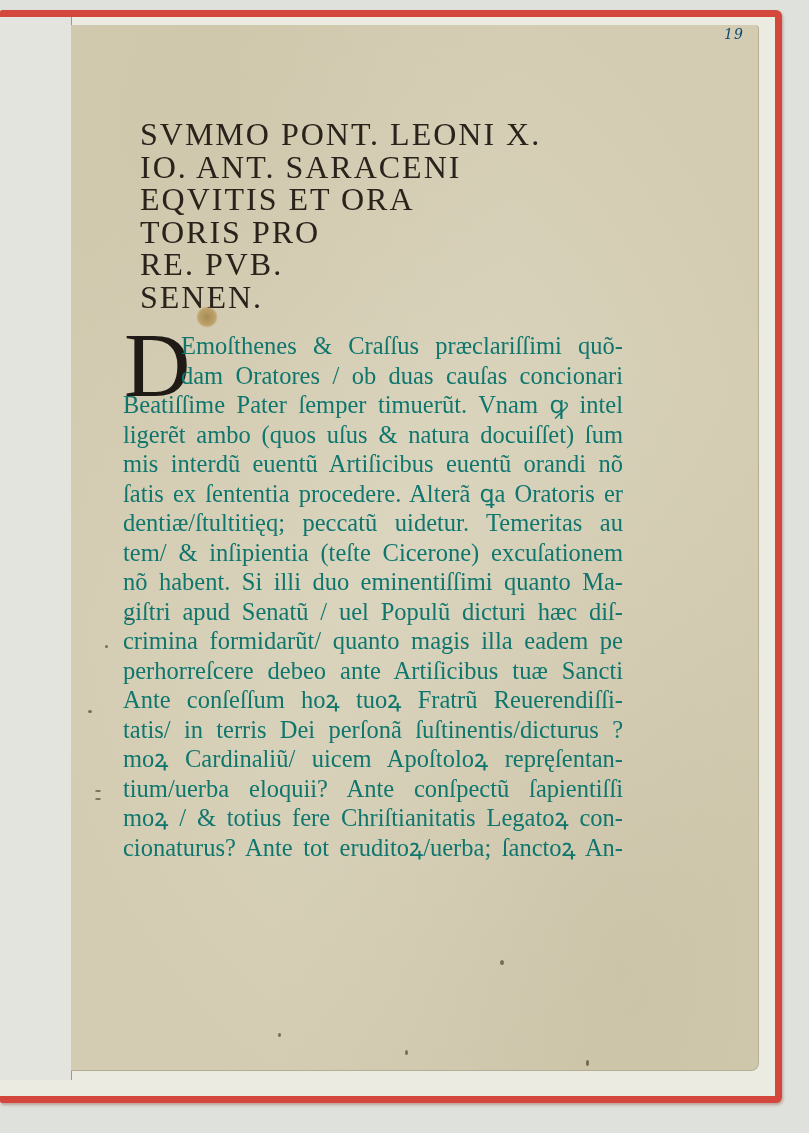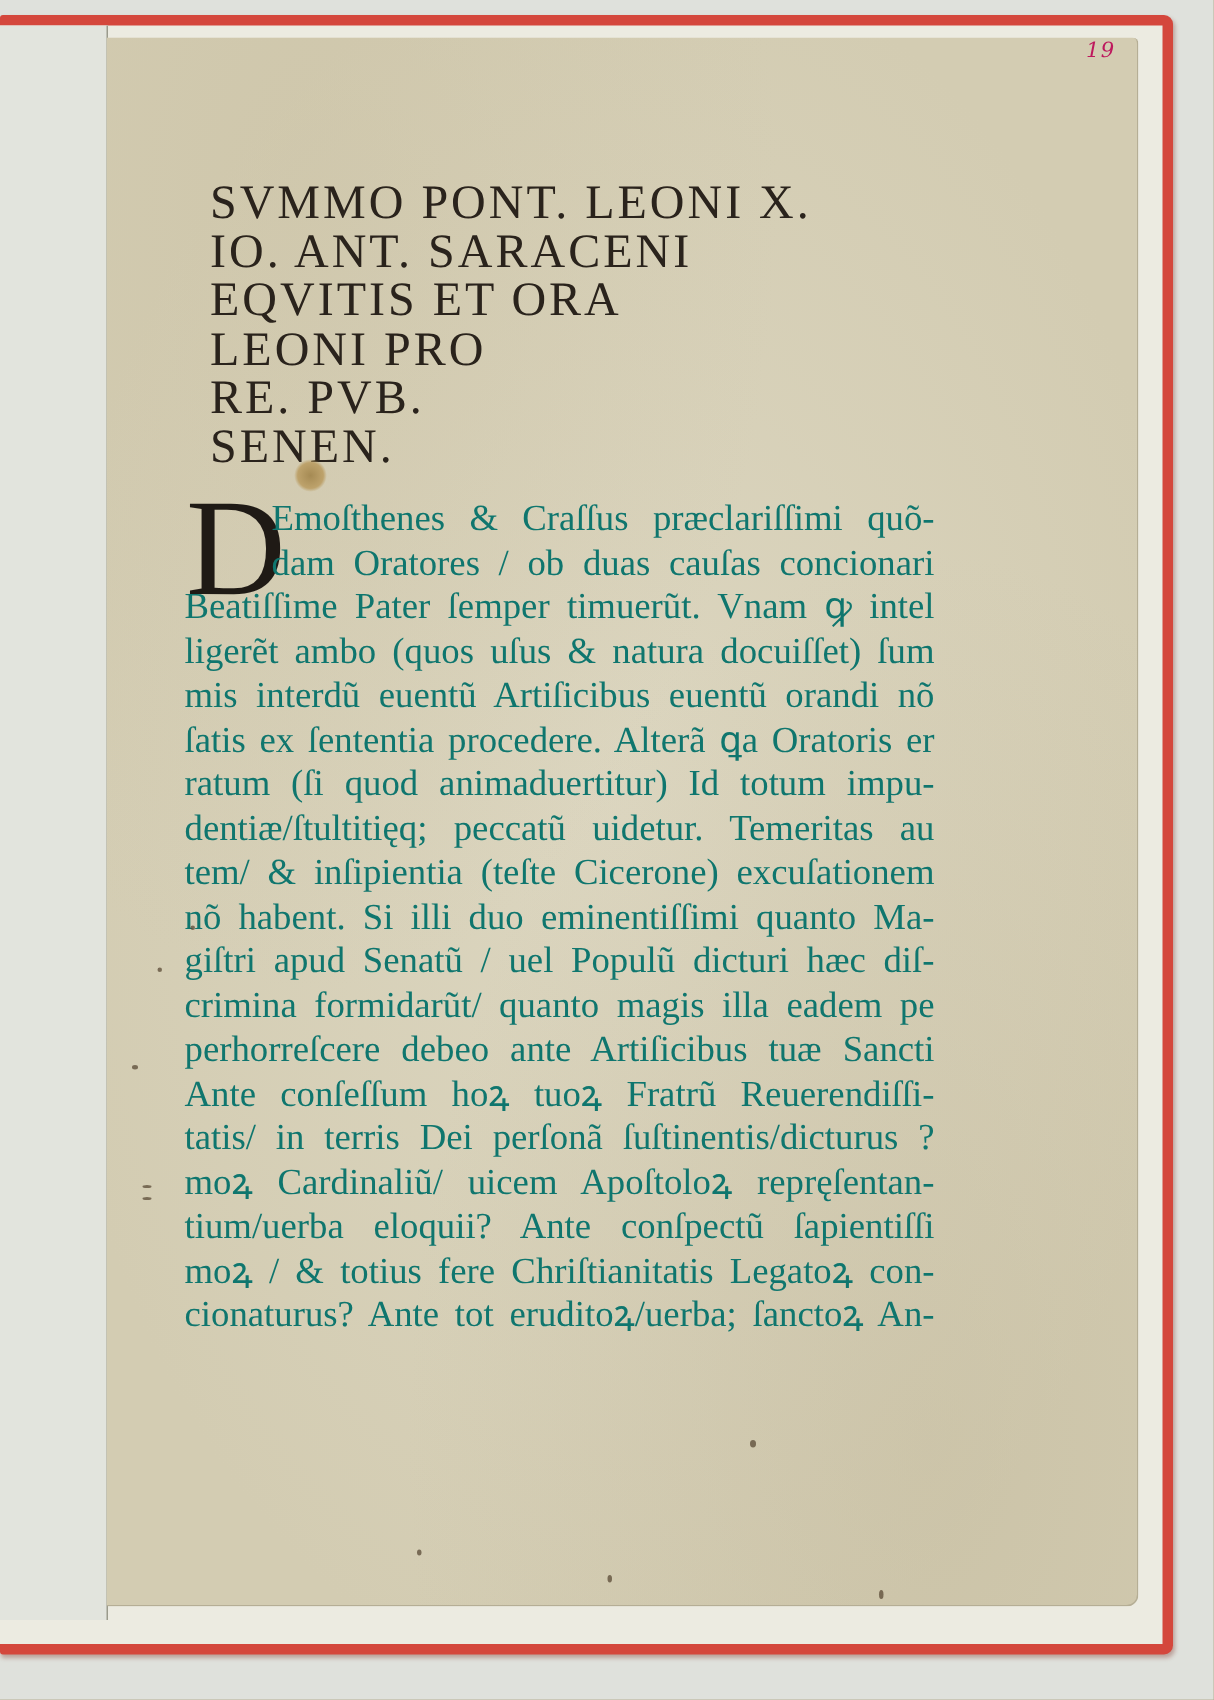--- a/index.html
+++ b/index.html
@@ -58,21 +58,21 @@
       border-right: 1px solid #b5ae95;
       border-bottom: 1px solid #b5ae95;
       border-radius: 0 4px 8px 0;
     }
     .folio {
       position: absolute;
       left: 724px;
       top: 26px;
       font-family: "DejaVu Serif", serif;
       font-size: 14px;
-      color: #be185d;
+      color: #0c4a6e;
       font-style: italic;
       letter-spacing: 1px;
     }
     .title {
       position: absolute;
       left: 140px;
       top: 118px;
       width: 420px;
       text-align: left;
       font-family: "Liberation Serif", serif;
@@ -138,37 +138,36 @@
 <div class="flyleaf"></div>
 
 <div class="leaf"></div>
 
 <div class="folio">19</div>
 
 <div class="title">
   <div>SVMMO PONT. LEONI X.</div>
   <div>IO. ANT. SARACENI</div>
   <div>EQVITIS ET ORA</div>
-  <div>LEONI PRO</div>
+  <div>TORIS PRO</div>
   <div>RE. PVB.</div>
   <div>SENEN.</div>
 </div>
 
 <div class="ornament"></div>
 
 <div class="dropcap">D</div>
 
 <div class="body-text">
   <span class="ln indent">Emoſthenes &amp; Craſſus præclariſſimi quõ-</span>
   <span class="ln indent">dam Oratores / ob duas cauſas concionari</span>
   <span class="ln">Beatiſſime Pater ſemper timuerũt. Vnam ꝙ intel</span>
   <span class="ln">ligerẽt ambo (quos uſus &amp; natura docuiſſet) ſum</span>
   <span class="ln">mis interdũ euentũ Artiſicibus euentũ orandi nõ</span>
   <span class="ln">ſatis ex ſententia procedere. Alterã ꝗa Oratoris er</span>
-  <span class="ln">ratum (ſi quod animaduertitur) Id totum impu-</span>
   <span class="ln">dentiæ/ſtultitięq; peccatũ uidetur. Temeritas au</span>
   <span class="ln">tem/ &amp; inſipientia (teſte Cicerone) excuſationem</span>
   <span class="ln">nõ habent. Si illi duo eminentiſſimi quanto Ma-</span>
   <span class="ln">giſtri apud Senatũ / uel Populũ dicturi hæc diſ-</span>
   <span class="ln">crimina formidarũt/ quanto magis illa eadem pe</span>
   <span class="ln">perhorreſcere debeo ante Artiſicibus tuæ Sancti</span>
   <span class="ln">Ante conſeſſum hoꝝ tuoꝝ Fratrũ Reuerendiſſi-</span>
   <span class="ln">tatis/ in terris Dei perſonã ſuſtinentis/dicturus ?</span>
   <span class="ln">moꝝ Cardinaliũ/ uicem Apoſtoloꝝ repręſentan-</span>
   <span class="ln">tium/uerba eloquii? Ante conſpectũ ſapientiſſi</span>

